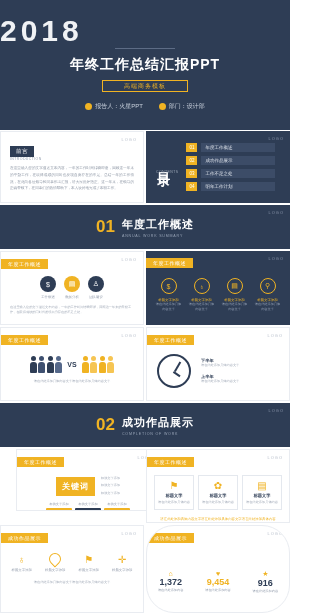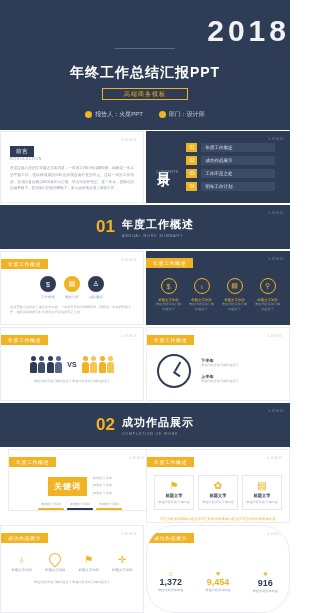--- a/index.html
+++ b/index.html
@@ -12,26 +12,26 @@
   .deck { width: 290px; height: 613px; position: relative; }
 
   
   .slide { position: absolute; overflow: hidden; }
   .dark { background: #2e3d55; }
   .light { background: #ffffff; border: 1px solid #e9ecf1; }
 
   
   #s1 { left: 0; top: 0; width: 290px; height: 130px; background: #2e3d55; }
   .cover-year {
-    text-align: right; color: #f0f2f5; font-size: 30px; font-weight: bold;
+    text-align: left; color: #f0f2f5; font-size: 30px; font-weight: bold;
     letter-spacing: 4px; margin-top: 14px; font-family: "Liberation Sans", sans-serif;
   }
   .cover-title {
     text-align: center; color: #ffffff; font-size: 14px; font-weight: bold;
-    letter-spacing: 1px; margin-top: 15px;
+    letter-spacing: 1px; margin-top: 7px;
   }
   .cover-sub {
     margin: 6px auto 0; width: 86px; height: 12px; border: 1px solid #f0b323;
     color: #f0b323; font-size: 6px; text-align: center; line-height: 11px;
     letter-spacing: 1px;
   }
   .cover-meta {
     display: flex; justify-content: center; gap: 16px; margin-top: 10px;
     color: #c8d0dc; font-size: 6px; align-items: center;
   }
@@ -84,21 +84,21 @@
     display: inline-block; background: #f0b323; color: #fff; font-size: 5px;
     padding: 2px 7px; letter-spacing: .5px;
   }
   .hdr.blue { background: #2e3d55; }
 
   
   #s5 { left: 0; top: 251px; width: 144px; height: 74px; }
   #s6 { left: 146px; top: 251px; width: 144px; height: 74px; }
   #s7 { left: 0; top: 327px; width: 144px; height: 74px; }
   #s8 { left: 146px; top: 327px; width: 144px; height: 74px; }
-  #s10 { left: 8px; top: 449px; width: 144px; height: 62px; }
+  #s10 { left: 16px; top: 449px; width: 144px; height: 62px; }
   #s11 { left: 146px; top: 449px; width: 144px; height: 74px; }
   #s12 { left: 0; top: 525px; width: 144px; height: 88px; }
   #s13 { left: 146px; top: 525px; width: 144px; height: 88px; border-radius: 28px; }
 
   .people { display: flex; align-items: flex-end; gap: 1.5px; }
   .person { width: 7px; }
   .person .h { width: 5px; height: 5px; border-radius: 50%; margin: 0 auto 1px; }
   .person .b { width: 7px; height: 11px; border-radius: 3px 3px 1px 1px; }
   .vs { font-size: 7px; font-weight: bold; color: #2e3d55; margin: 0 5px; }
 

